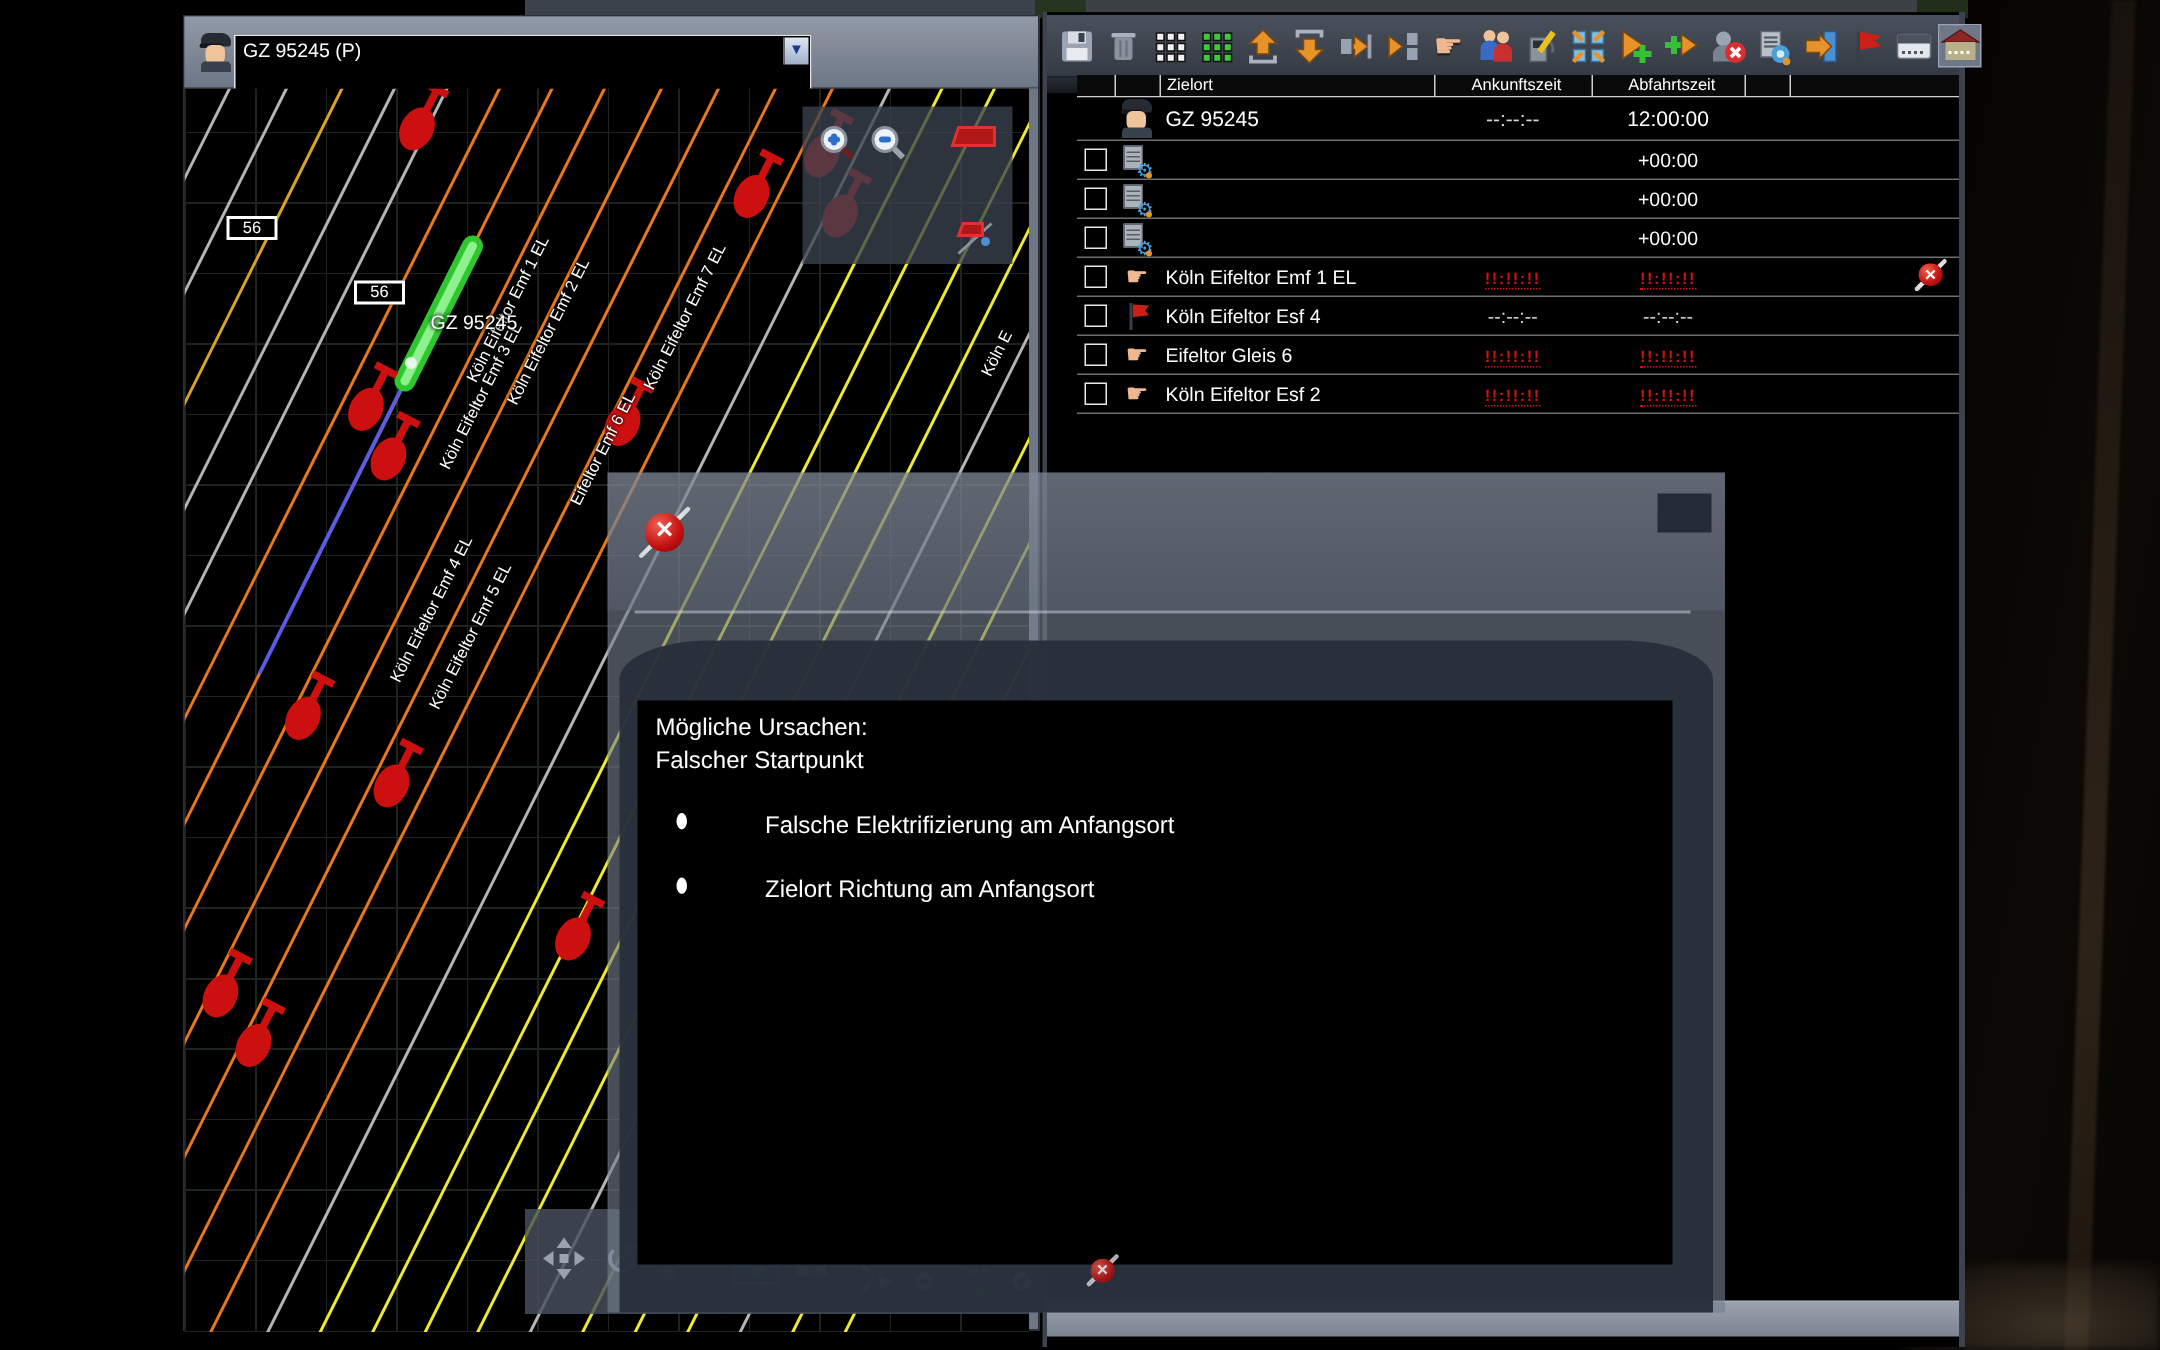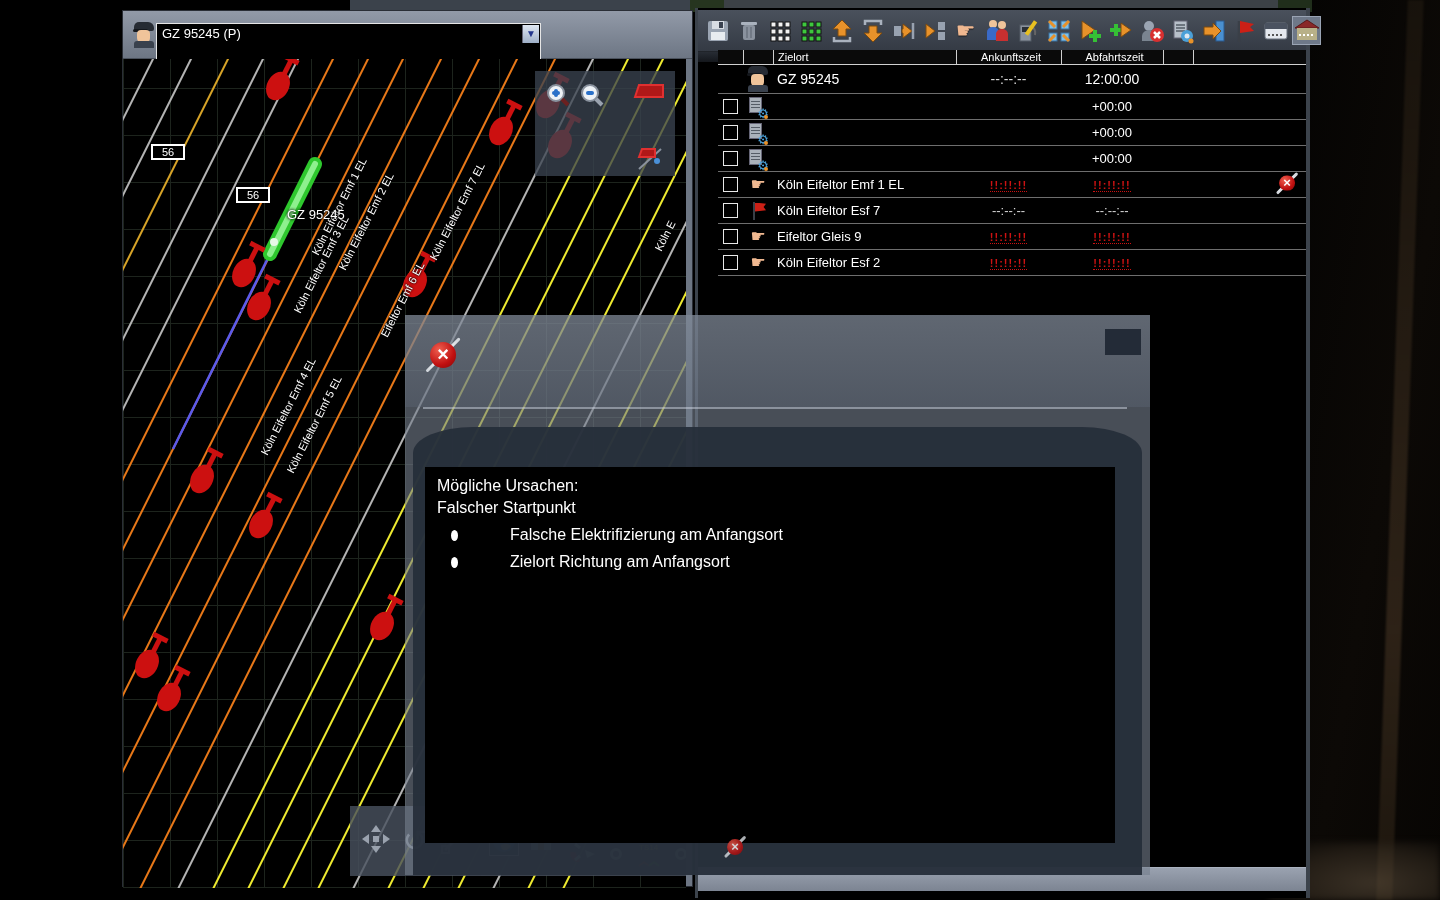--- a/index.html
+++ b/index.html
@@ -141,21 +141,21 @@
     background:linear-gradient(rgba(140,149,163,0.35), rgba(96,106,122,0.35)); }
   .dialog .hdr-rect { position:absolute; left:700px; top:14px; width:36px; height:26px;
     background:#232b37; }
   .dialog .sep { position:absolute; left:18px; top:92px; width:704px; height:2px;
     background:rgba(195,203,215,0.55); }
   .dialog .inner { position:absolute; left:8px; top:112px; width:729px; height:448px;
     background:rgba(38,46,58,0.95); border-radius:60px 60px 0 0 / 26px 26px 0 0; }
   .dialog .msgbox { position:absolute; left:20px; top:152px; width:690px; height:376px;
     background:#000; color:#fff; font-size:16px; padding:10px 12px; }
   .msgbox .line { margin-bottom:4px; }
-  .msgbox .cause { display:flex; align-items:center; margin-top:9px; }
+  .msgbox .cause { display:flex; align-items:flex-start; margin-top:25px; }
   .msgbox .bullet { width:7px; height:11px; background:#fff; border-radius:50%;
     margin-left:14px; margin-right:52px; flex:0 0 auto; }
 
   .ok-panel { left:1130px; top:788px; width:192px; height:112px;
     background:rgba(148,156,168,0.45); }
   .ok-button { position:absolute; left:20px; top:24px; width:142px; height:54px;
     background:rgba(52,62,78,0.55); border:1px solid #c4ccd6;
     color:#eef2f6; font-size:26px; display:flex; align-items:center; justify-content:center;
     letter-spacing:1px; }
 
@@ -696,34 +696,34 @@
           <div class="tt-row">
             <div class="c0">
               <div class="checkbox"></div>
             </div>
             <div class="c1">
               <span class="flag-mini">
                 <span class="pole"></span>
                 <span class="cloth"></span>
               </span>
             </div>
-            <div class="c2">Köln Eifeltor Esf 7</div>
+            <div class="c2">Köln Eifeltor Esf 4</div>
             <div class="c3"><span class="time-none">--:--:--</span></div>
             <div class="c4"><span class="time-none">--:--:--</span></div>
             <div class="c5"></div>
             <div class="c6"></div>
           </div>
           <div class="tt-row">
             <div class="c0">
               <div class="checkbox"></div>
             </div>
             <div class="c1">
               <span class="hand-glyph">☛</span>
             </div>
-            <div class="c2">Eifeltor Gleis 9</div>
+            <div class="c2">Eifeltor Gleis 6</div>
             <div class="c3"><span class="time-invalid">!!:!!:!!</span></div>
             <div class="c4"><span class="time-invalid">!!:!!:!!</span></div>
             <div class="c5"></div>
             <div class="c6"></div>
           </div>
           <div class="tt-row">
             <div class="c0">
               <div class="checkbox"></div>
             </div>
             <div class="c1">

